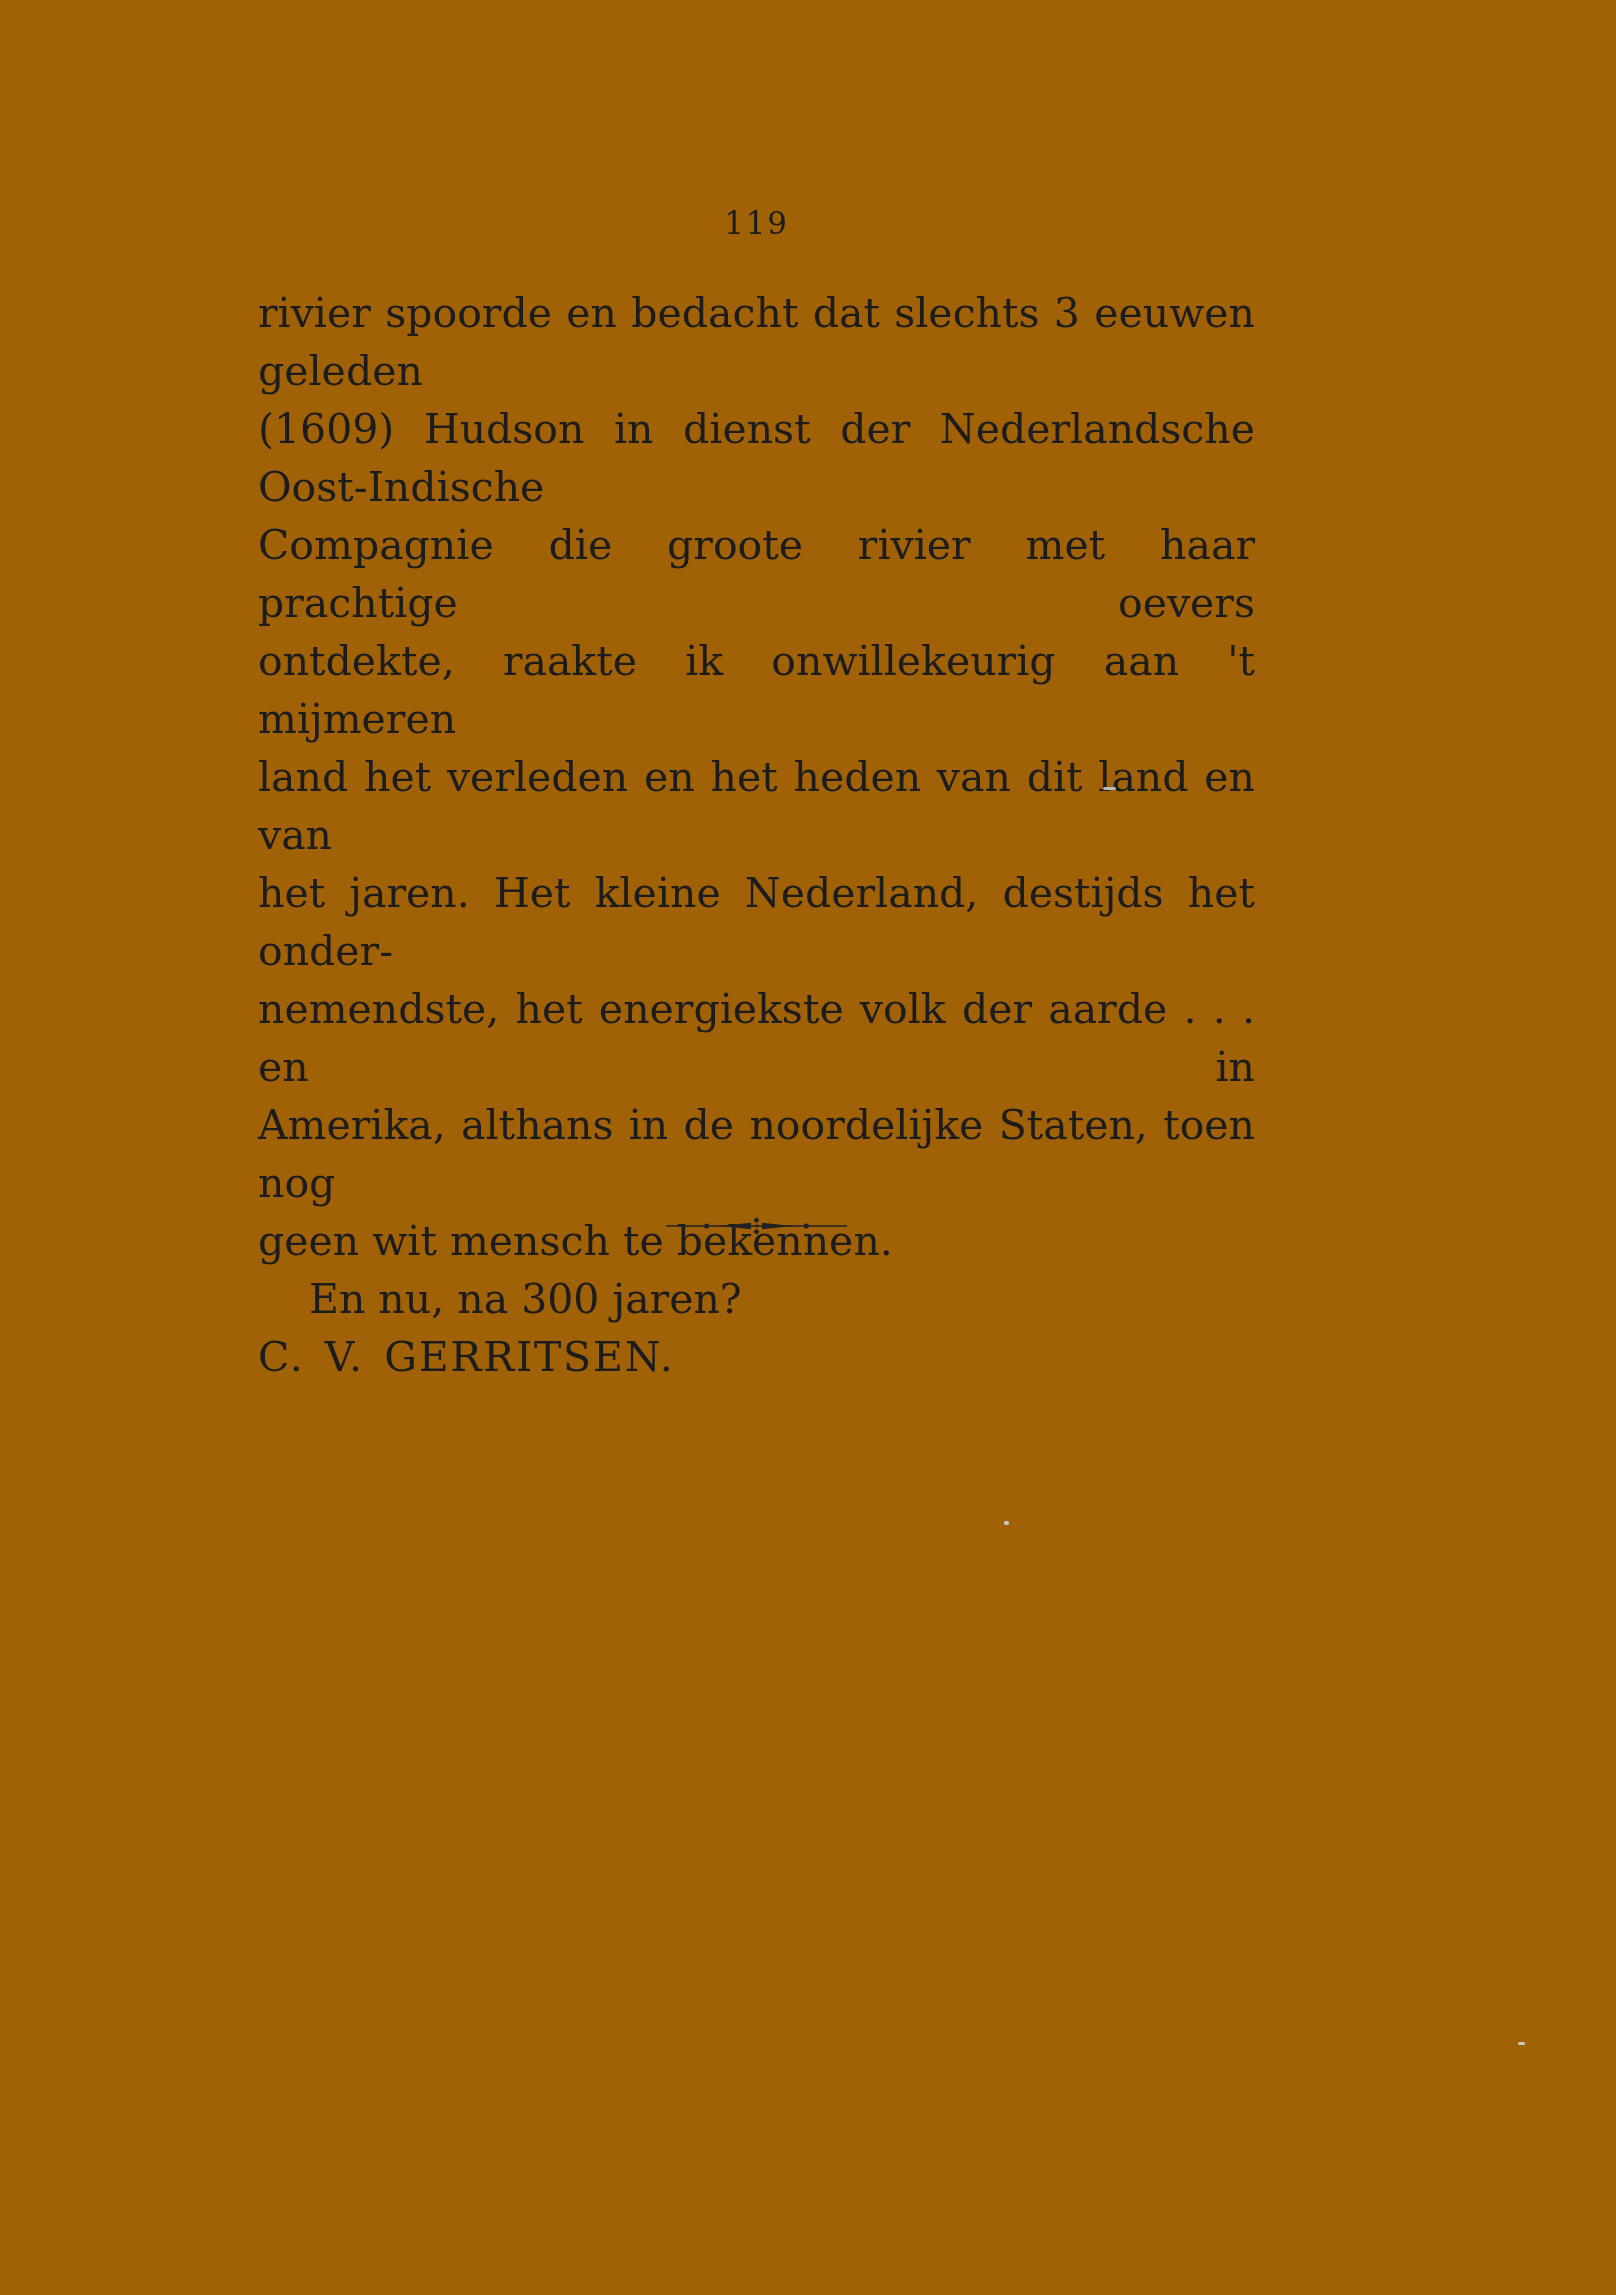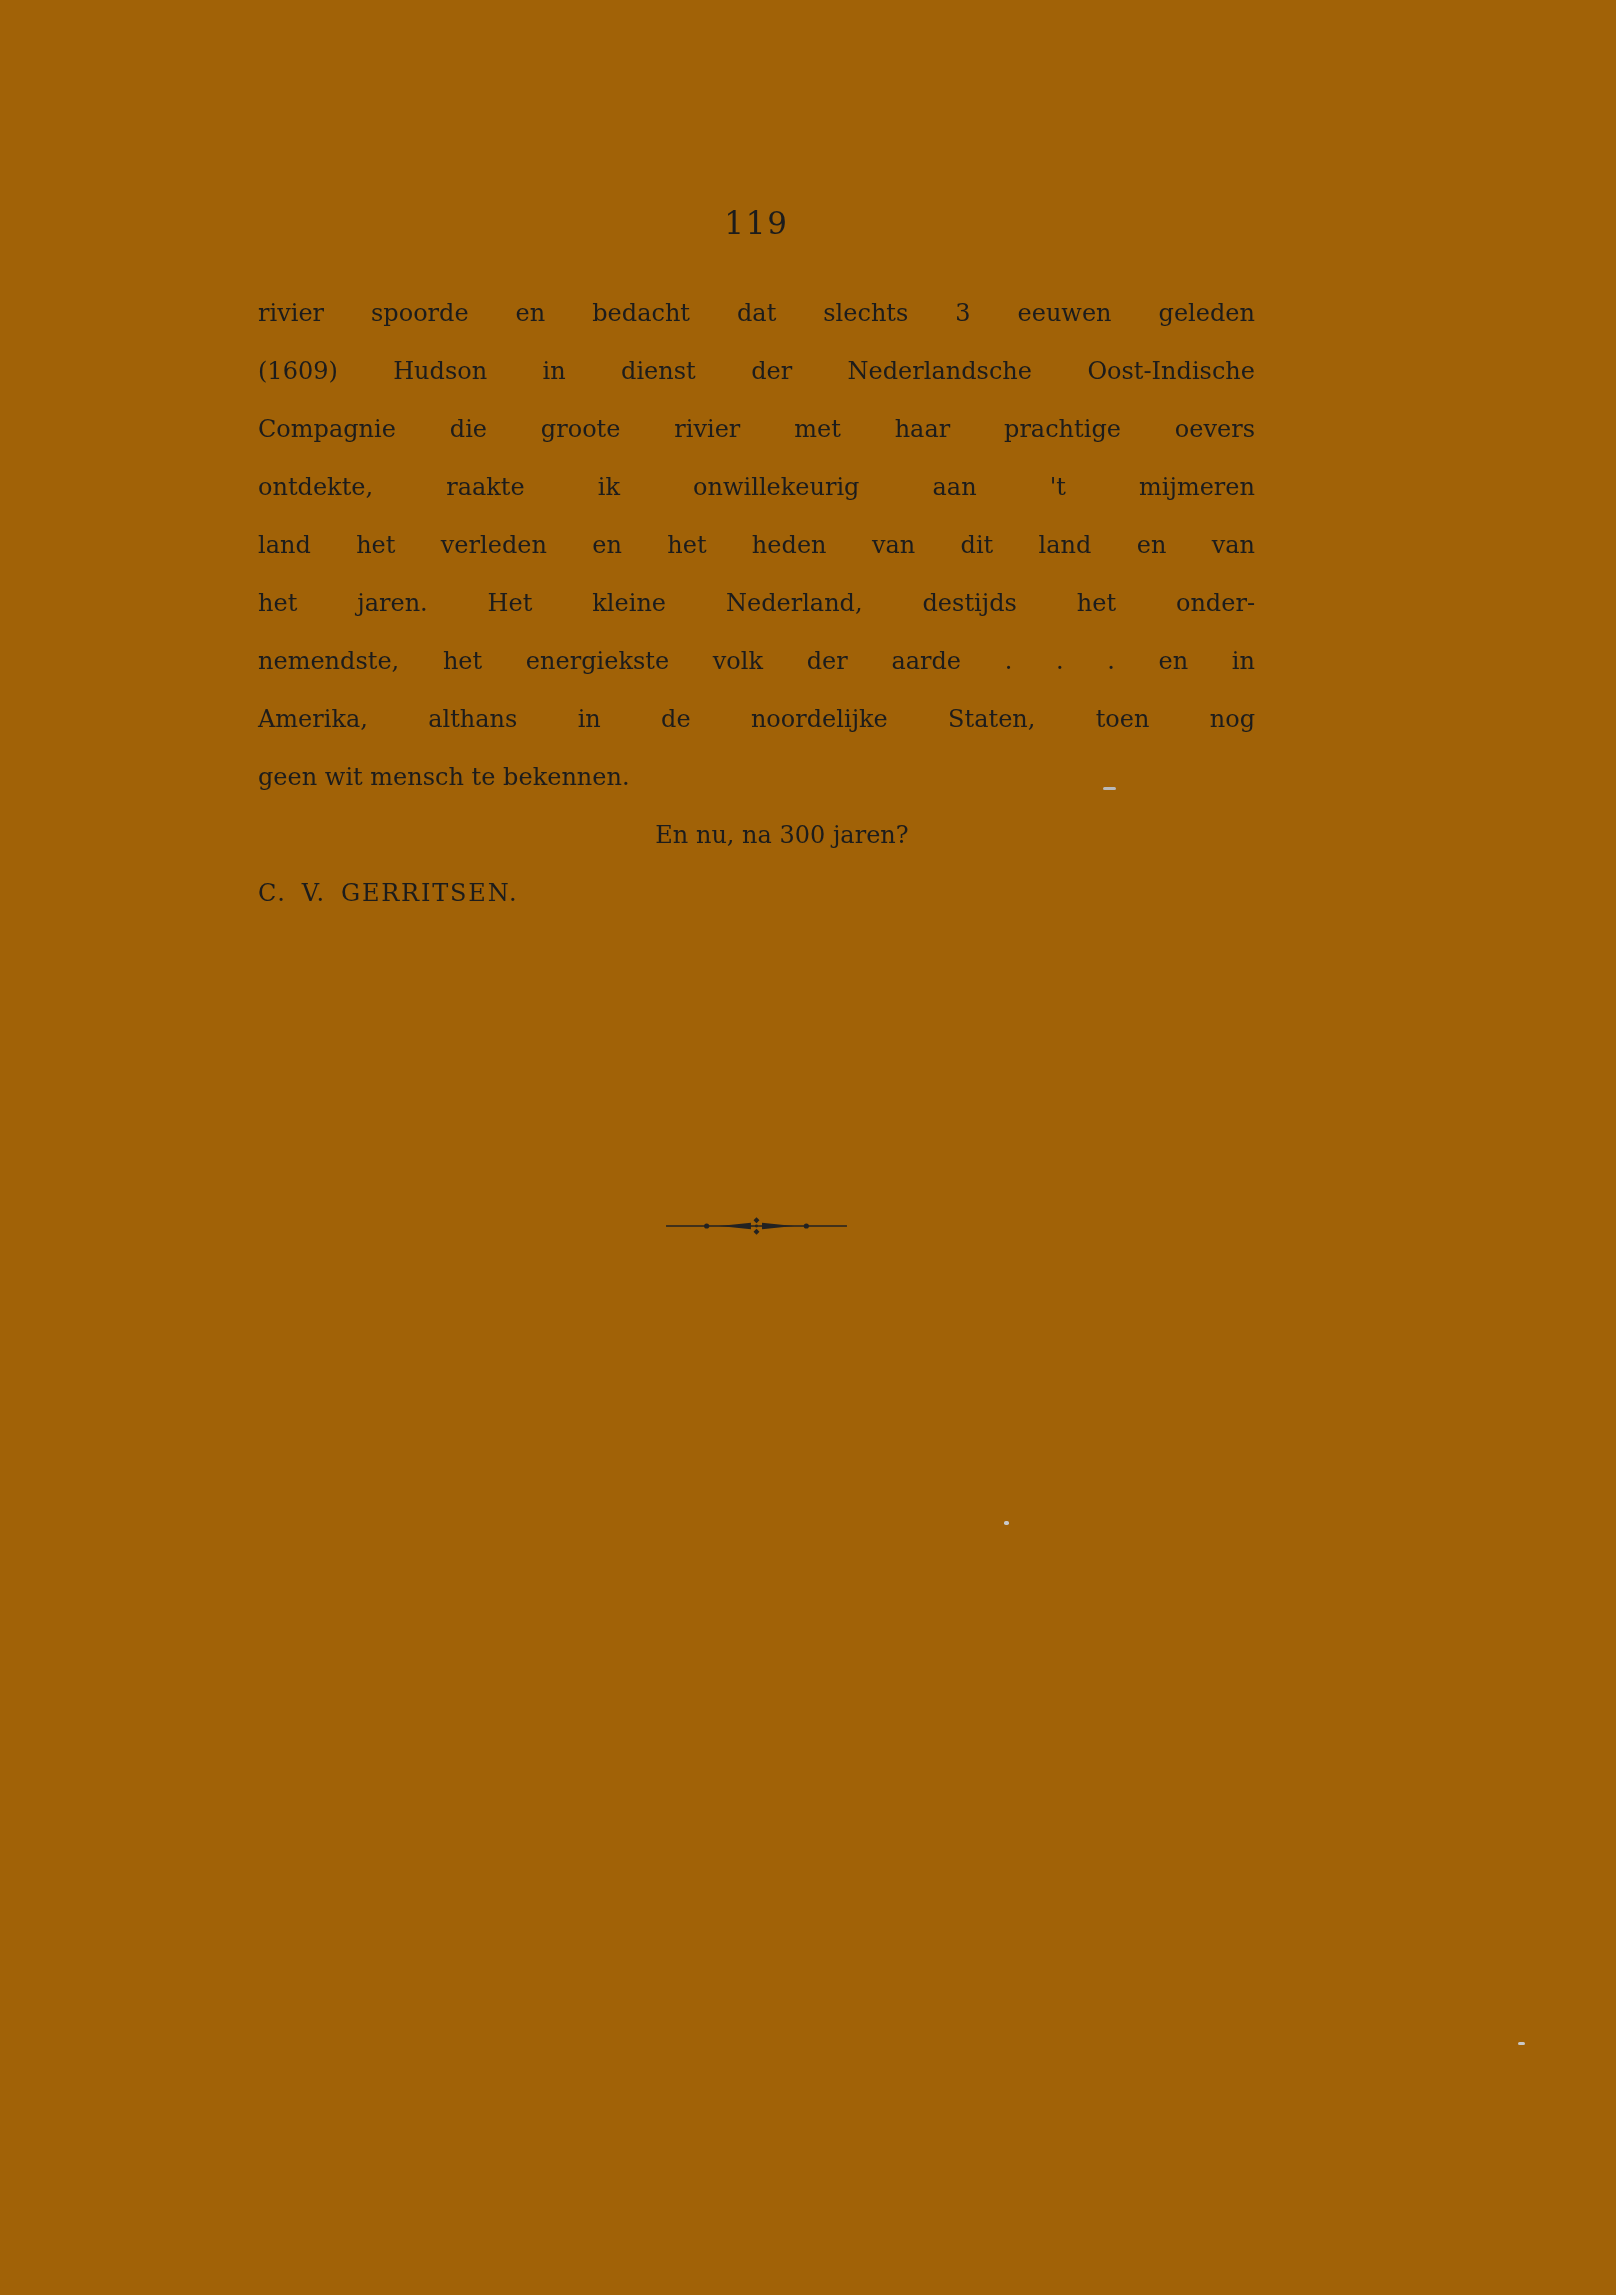--- a/index.html
+++ b/index.html
@@ -23,34 +23,33 @@
     width: 997px;
     text-align: center;
     font-size: 31px;
     letter-spacing: 1.8px;
   }
   .text-block {
     position: absolute;
     top: 284px;
     left: 258px;
     width: 997px;
-    font-size: 24px;
+    font-size: 41px;
     line-height: 58px;
   }
   .jline {
     text-align: justify;
     text-align-last: justify;
     white-space: normal;
   }
   .plainline {
     text-align: left;
   }
   .indented {
     text-indent: 51px;
-    text-align: center;
   }
   .signature {
     text-align: left;
     padding-right: 48px;
     letter-spacing: 1.8px;
     word-spacing: 5.5px;
   }
   .divider-wrap {
     position: absolute;
     top: 1214px;

